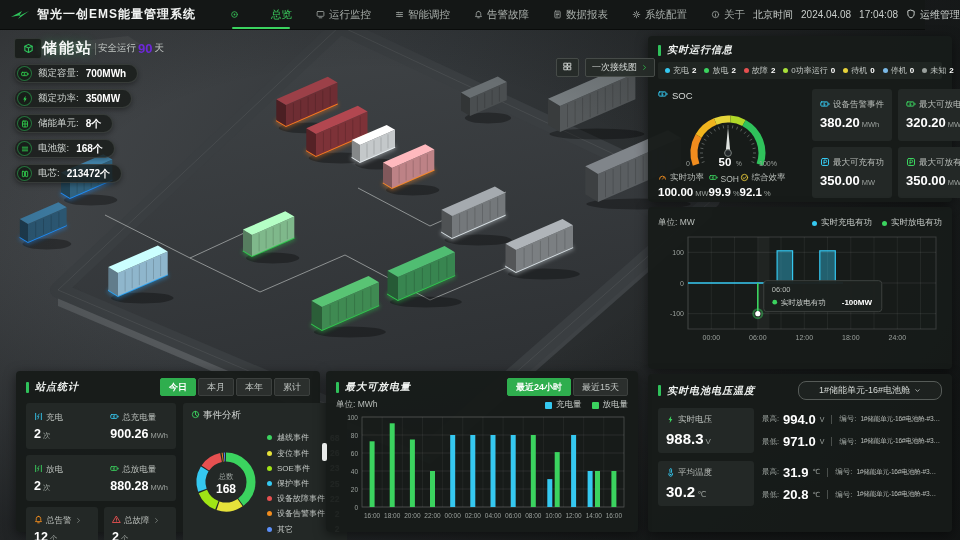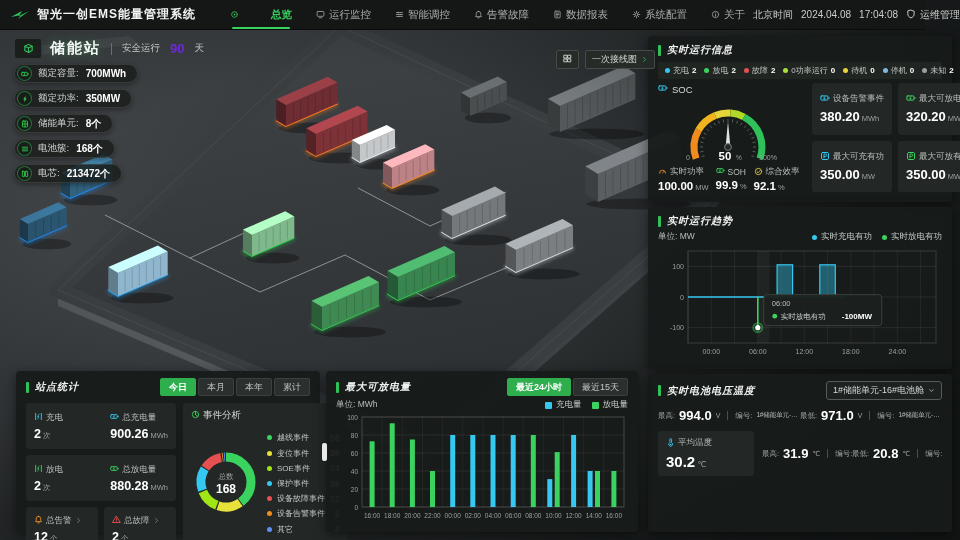--- a/index.html
+++ b/index.html
@@ -13,43 +13,43 @@
   #nav{position:absolute;left:0;top:0;width:925px;height:30px;z-index:6;
     background:#141716;border-bottom:1px solid #0a0c0b;display:flex;align-items:center;
     padding:0 10px;box-sizing:border-box;gap:8px;}
   .brand{display:flex;align-items:center;gap:7px;}
   .brand-logo{color:#2fc25b;display:flex;}
   .brand-title{font-size:12px;font-weight:bold;color:#f2f4f3;letter-spacing:1px;white-space:nowrap;}
   #nav-menu{display:flex;align-items:center;height:30px;margin-left:26px;gap:24px;}
   .nav-item{position:relative;height:30px;display:flex;align-items:center;gap:4px;
     font-size:10.5px;color:#a9afab;cursor:pointer;white-space:nowrap;}
   .nav-item .nico{display:flex;opacity:.85;}
-  .nav-item.active{color:#3bd35f;font-weight:bold;gap:32px;}
+  .nav-item.active{color:#3bd35f;font-weight:normal;gap:32px;}
   .nav-item.active::after{content:"";position:absolute;left:2px;right:2px;bottom:1px;height:2px;background:#3bd35f;border-radius:1px;}
   #nav-right{margin-left:auto;display:flex;align-items:center;gap:8px;font-size:10px;color:#c9cecb;white-space:nowrap;}
   .nav-div{width:1px;height:10px;background:#4a4f4c;}
   .nav-btn{display:flex;align-items:center;gap:4px;cursor:pointer;color:#c9cecb;}
   
-  #station-head{position:absolute;left:14px;top:38px;z-index:4;display:flex;align-items:center;gap:8px;}
+  #station-head{position:absolute;left:14px;top:38px;z-index:4;display:flex;align-items:center;}
   .station-icon{width:26px;height:19px;background:rgba(22,27,24,.85);border:1px solid rgba(90,96,92,.4);
     border-radius:3px;display:flex;align-items:center;justify-content:center;color:#2fc25b;}
   .station-title{font-size:15px;font-weight:bold;color:#f4f6f5;letter-spacing:2px;text-shadow:0 0 10px rgba(47,194,91,.35);}
   .head-div{width:1px;height:12px;background:#6a706c;margin:0 2px;}
   .safe-label{font-size:9.5px;color:#c3c8c5;}
   .safe-days{font-size:13px;font-weight:bold;color:#6d28d9;margin:0 2px;}
   #station-pills{position:absolute;left:14px;top:64px;z-index:4;display:flex;flex-direction:column;gap:6px;}
   .pill{display:flex;align-items:center;gap:6px;height:17px;padding:0 11px 0 2px;width:max-content;
     background:rgba(24,28,26,.82);border:1px solid rgba(100,106,102,.35);border-radius:10px;
     box-shadow:0 2px 5px rgba(0,0,0,.35);}
   .pill-ico{width:13px;height:13px;border-radius:50%;border:1px solid rgba(47,194,91,.5);
     display:flex;align-items:center;justify-content:center;color:#2fd14e;background:rgba(20,26,22,.6);}
   .pill-label{font-size:9.5px;color:#cfd4d1;}
   .pill-value{font-size:10px;font-weight:bold;color:#ffffff;margin-left:1px;}
   
-  #scene-btns{position:absolute;left:556px;top:50px;z-index:4;display:flex;gap:6px;}
+  #scene-btns{position:absolute;left:556px;top:58px;z-index:4;display:flex;gap:6px;}
   .sbtn{height:17px;background:rgba(38,43,40,.92);border:1px solid #464b48;border-radius:2px;
     display:flex;align-items:center;gap:4px;padding:0 6px;font-size:9px;color:#d5d9d6;cursor:pointer;}
   .sbtn .grn{color:#2fd14e;display:flex;}
   
   .panel{position:absolute;background:rgba(23,27,25,.96);border-radius:4px;z-index:3;
     box-shadow:0 3px 12px rgba(0,0,0,.5);padding:7px 10px;box-sizing:border-box;}
   .ptitle-row{display:flex;align-items:center;gap:6px;}
   .pbar{width:3px;height:11px;background:#2fc25b;border-radius:1px;flex:none;}
   .ptitle{font-size:10px;font-weight:bold;color:#eef1ef;letter-spacing:1px;white-space:nowrap;font-style:italic;}
   .card{background:#232826;border-radius:3px;}
@@ -57,24 +57,24 @@
   #p-trend{left:648px;top:207px;width:304px;height:162px;}
   #p-batt{left:648px;top:374px;width:304px;height:158px;}
   #p-site{left:16px;top:371px;width:304px;height:161px;}
   #p-energy{left:326px;top:371px;width:312px;height:161px;}
   
   #status-row{margin-top:5px;background:rgba(40,45,42,.55);border-radius:2px;display:flex;align-items:center;
     gap:8px;padding:3px 7px;font-size:8px;color:#c3c8c5;white-space:nowrap;}
   .st-item{display:flex;align-items:center;gap:3px;}
   .dot{width:5px;height:5px;border-radius:50%;flex:none;}
   .st-val{font-weight:bold;color:#fff;}
-  #info-body{display:flex;gap:8px;margin-top:4px;}
+  #info-body{display:flex;gap:8px;margin-top:10px;}
   #info-left{width:146px;flex:none;}
   .soc-row{display:flex;align-items:center;gap:4px;font-size:9.5px;color:#d5d9d6;}
-  #metrics-row{display:flex;gap:7px;margin-top:1px;}
+  #metrics-row{display:flex;margin-top:1px;align-items:flex-end;}
   .metric{display:flex;flex-direction:column;gap:2px;}
   .m-label{display:flex;align-items:center;gap:3px;font-size:8.5px;color:#b9beba;white-space:nowrap;}
   .m-value{font-size:11.5px;font-weight:bold;color:#fff;white-space:nowrap;}
   .m-unit{font-size:7.5px;color:#9ba19d;font-weight:normal;margin-left:2px;}
   #info-cards{flex:1;display:grid;grid-template-columns:1fr 1fr;grid-template-rows:1fr 1fr;gap:6px;}
   .icard{padding:6px 8px;display:flex;flex-direction:column;justify-content:center;gap:4px;}
   .icard .m-value{font-size:13px;}
   
   .meta-row{display:flex;align-items:center;margin-top:3px;font-size:8.5px;color:#b9beba;text-align:center;}
   .legend{margin-left:auto;display:flex;gap:10px;align-items:center;}
@@ -94,26 +94,26 @@
   .mini{flex:1;height:36px;padding:4px 8px;display:flex;flex-direction:column;justify-content:center;gap:3px;}
   #events-card{flex:1;padding:6px 8px;display:flex;flex-direction:column;}
   #events-body{display:flex;align-items:center;gap:6px;flex:1;}
   #donut-wrap{position:relative;width:70px;flex:none;}
   #ev-legend{flex:1;display:flex;flex-direction:column;gap:4.2px;}
   .ev-row{display:flex;align-items:center;gap:5px;font-size:8px;color:#c3c8c5;}
   .ev-row .lbl{flex:1;white-space:nowrap;}
   .ev-row .val{font-weight:bold;color:#fff;font-size:8.5px;}
   
   #batt-select{margin-left:auto;display:flex;align-items:center;gap:4px;border:1px solid #565b58;
-    border-radius:3px;padding:2px 6px;font-size:9px;color:#d6dad7;cursor:pointer;background:rgba(40,45,42,.4);white-space:nowrap;}
+    border-radius:8px;padding:2px 20px;font-size:9px;color:#d6dad7;cursor:pointer;background:rgba(40,45,42,.4);white-space:nowrap;}
   .bgroup{display:flex;gap:8px;margin-top:8px;align-items:stretch;}
   .bcard{width:80px;flex:none;padding:6px 8px;display:flex;flex-direction:column;justify-content:center;gap:4px;}
   .bcard .b-val{font-size:15px;font-weight:bold;color:#fff;}
   .b-unit{font-size:8px;color:#9ba19d;font-weight:normal;margin-left:2px;}
-  .brows{flex:1;display:flex;flex-direction:row;justify-content:space-around;min-width:0;}
+  .brows{flex:1;display:flex;flex-direction:column;justify-content:space-around;min-width:0;}
   .brow{display:flex;align-items:center;gap:4px;white-space:nowrap;overflow:hidden;}
   .bk{font-size:7.5px;color:#9ba19d;flex:none;}
   .bv{font-size:13px;font-weight:bold;color:#fff;flex:none;}
   .bu{font-size:7px;color:#9ba19d;flex:none;}
   .bdiv{width:1px;height:9px;background:#4a4f4c;margin:0 3px;flex:none;}
   .bcode{font-size:6.6px;color:#b9beba;letter-spacing:-.2px;overflow:hidden;text-overflow:ellipsis;}
   
   #energy-handle{position:absolute;left:-4px;top:72px;width:5px;height:18px;background:#e8eae9;border-radius:2px;z-index:4;cursor:pointer;}
   svg text{font-family:"Liberation Sans","DejaVu Sans",sans-serif;}
 </style>
@@ -693,24 +693,20 @@
                 </svg></span>
               <span>最大可放有功</span>
             </div>
             <div class="m-value"><span>350.00</span><span class="m-unit">MW</span></div>
           </div>
         </div>
     </div>
   </div>
 
   <div id="p-trend" class="panel">
-    <div class="ptitle-row">
-        <span class="pbar"></span>
-      <span class="ptitle">实时运行趋势</span>
-      </div>
     <div class="meta-row">
       <span>单位: MW</span>
       <div class="legend" id="trend-legend">
           <span class="lg-item">
             <span class="dot" style="background: rgb(53, 200, 240);"></span>
             <span>实时充电有功</span>
           </span>
           <span class="lg-item">
             <span class="dot" style="background: rgb(59, 211, 95);"></span>
             <span>实时放电有功</span>
@@ -762,20 +758,29 @@
       <span class="ptitle">实时电池电压温度</span>
       <span id="batt-select">
         <span>1#储能单元-16#电池舱</span>
         <span class="nico" id="bsel-caret"><svg width="7" height="7" viewBox="0 0 12 12" fill="none" stroke="currentColor" stroke-width="1.2" stroke-linecap="round" stroke-linejoin="round">
               <path d="M3 4.6l3 3 3-3"></path>
             </svg></span>
       </span>
     </div>
     <div id="batt-groups">
         <div class="bgroup">
+          <div class="card bcard">
+            <div class="m-label">
+              <span class="nico" style="color: rgb(59, 211, 95);"><svg width="9" height="9" viewBox="0 0 12 12" fill="none" stroke="currentColor" stroke-width="1.2" stroke-linecap="round" stroke-linejoin="round">
+                  <path d="M6.9 1.3L3.4 6.6h2L4.9 10.7l3.6-5.3h-2z" fill="currentColor" stroke="none"></path>
+                </svg></span>
+              <span>实时电压</span>
+            </div>
+            <div class="b-val"><span>988.3</span><span class="b-unit">V</span></div>
+          </div>
           <div class="brows">
             <div class="brow">
               <span class="bk">最高:</span>
               <span class="bv">994.0</span>
               <span class="bu">V</span>
               <span class="bdiv"></span>
               <span class="bk">编号:</span>
               <span class="bcode">1#储能单元-16#电池舱-#3电池簇-P02-C36</span>
             </div>
             <div class="brow">

